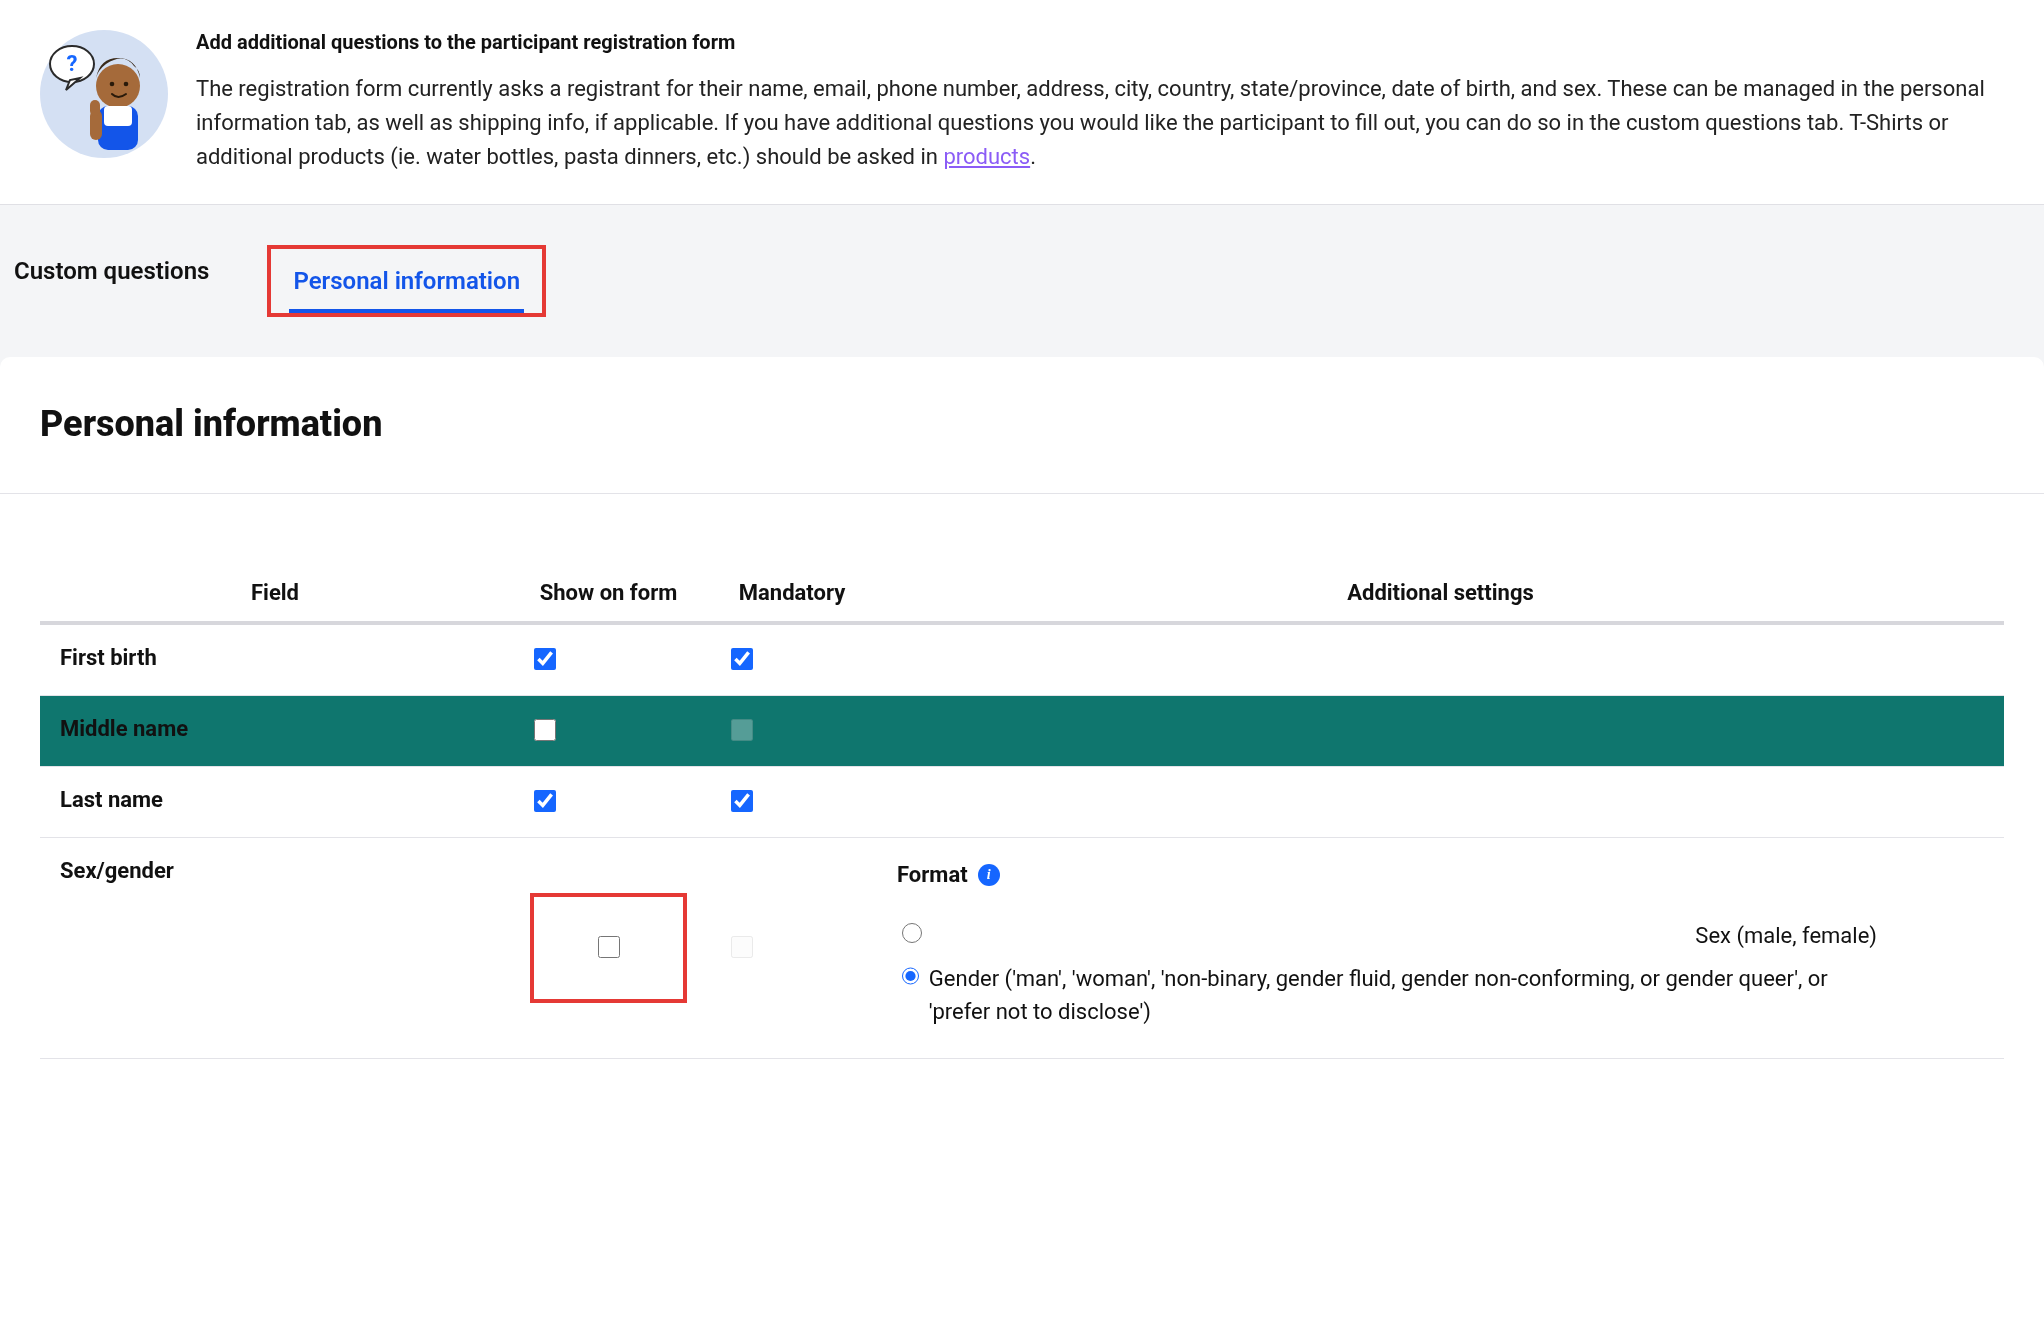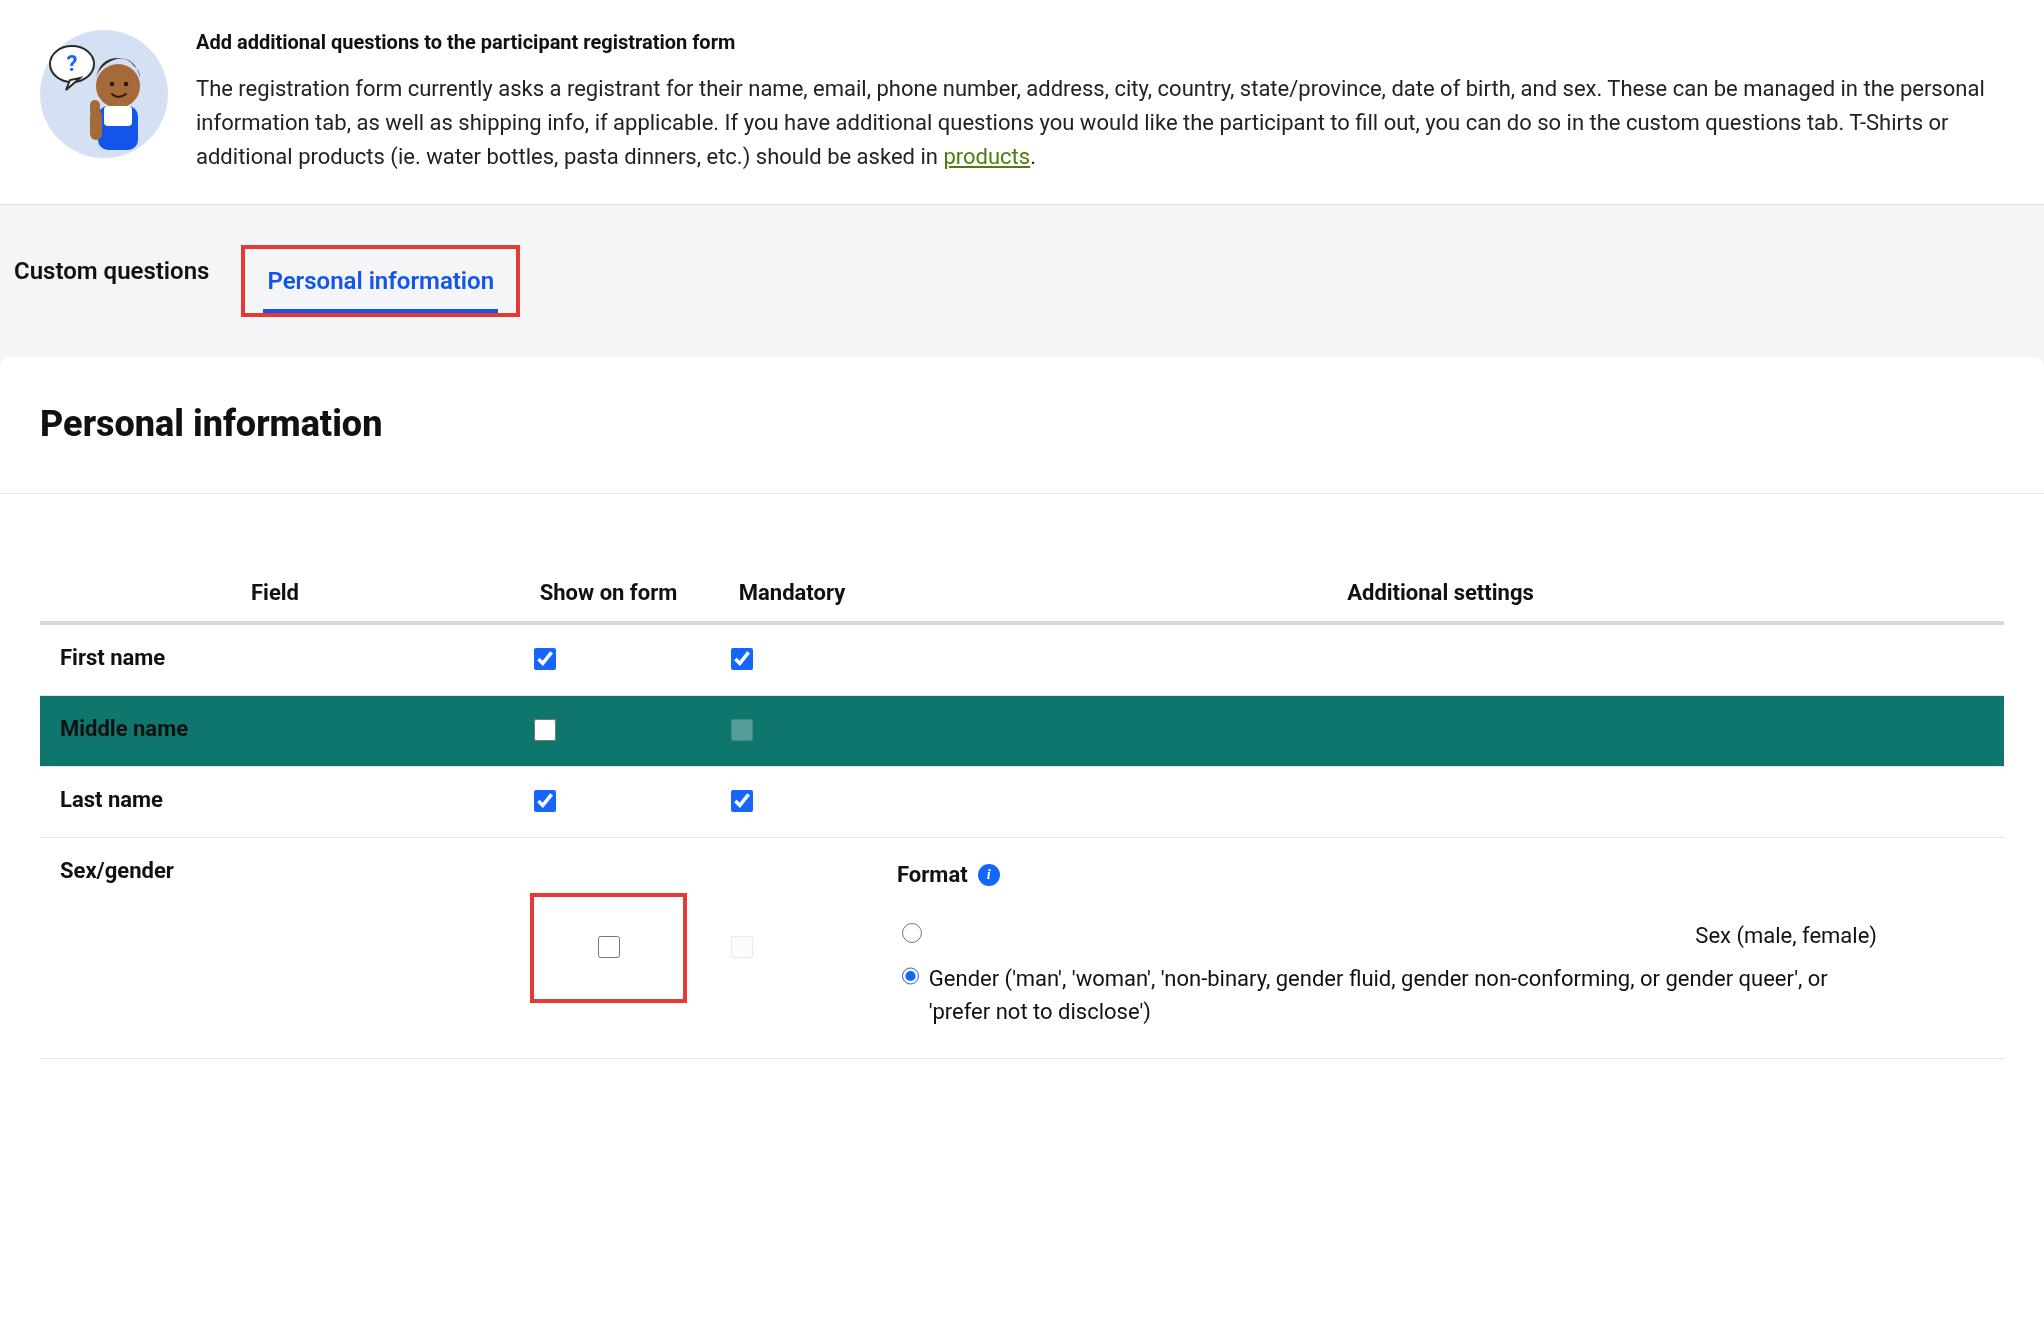--- a/index.html
+++ b/index.html
@@ -37,31 +37,31 @@
     font-weight: 700;
     margin: 0 0 18px 0;
     line-height: 1.2;
   }
   .header-desc {
     font-size: 22px;
     line-height: 1.55;
     color: #222;
   }
   .header-desc a {
-    color: #4d7c0f;
+    color: #8b5cf6;
     text-decoration: underline;
     margin-top: 16px;
   }
 
   
   .tabs-bar {
     background: #f4f5f7;
     padding: 40px 10px 80px 10px;
     display: flex;
-    gap: 28px;
+    gap: 54px;
     border-top: 1px solid #e0e0e5;
   }
   .tab {
     font-size: 24px;
     font-weight: 600;
     color: #111;
     padding: 12px 4px;
     cursor: pointer;
     position: relative;
   }
@@ -240,21 +240,21 @@
       <tr>
         <th class="col-field">Field</th>
         <th class="col-show">Show on form</th>
         <th class="col-mand">Mandatory</th>
         <th>Additional settings</th>
       </tr>
     </thead>
     <tbody>
 
       <tr>
-        <td class="field-name">First name</td>
+        <td class="field-name">First birth</td>
         <td class="cb-cell"><input type="checkbox" checked="" style=""></td>
         <td class="cb-cell"><input type="checkbox" checked="" style=""></td>
         <td></td>
       </tr>
 
       <tr class="alt">
         <td class="field-name">Middle name</td>
         <td class="cb-cell"><input type="checkbox" style=""></td>
         <td class="cb-cell"><input type="checkbox" disabled="" style=""></td>
         <td></td>

